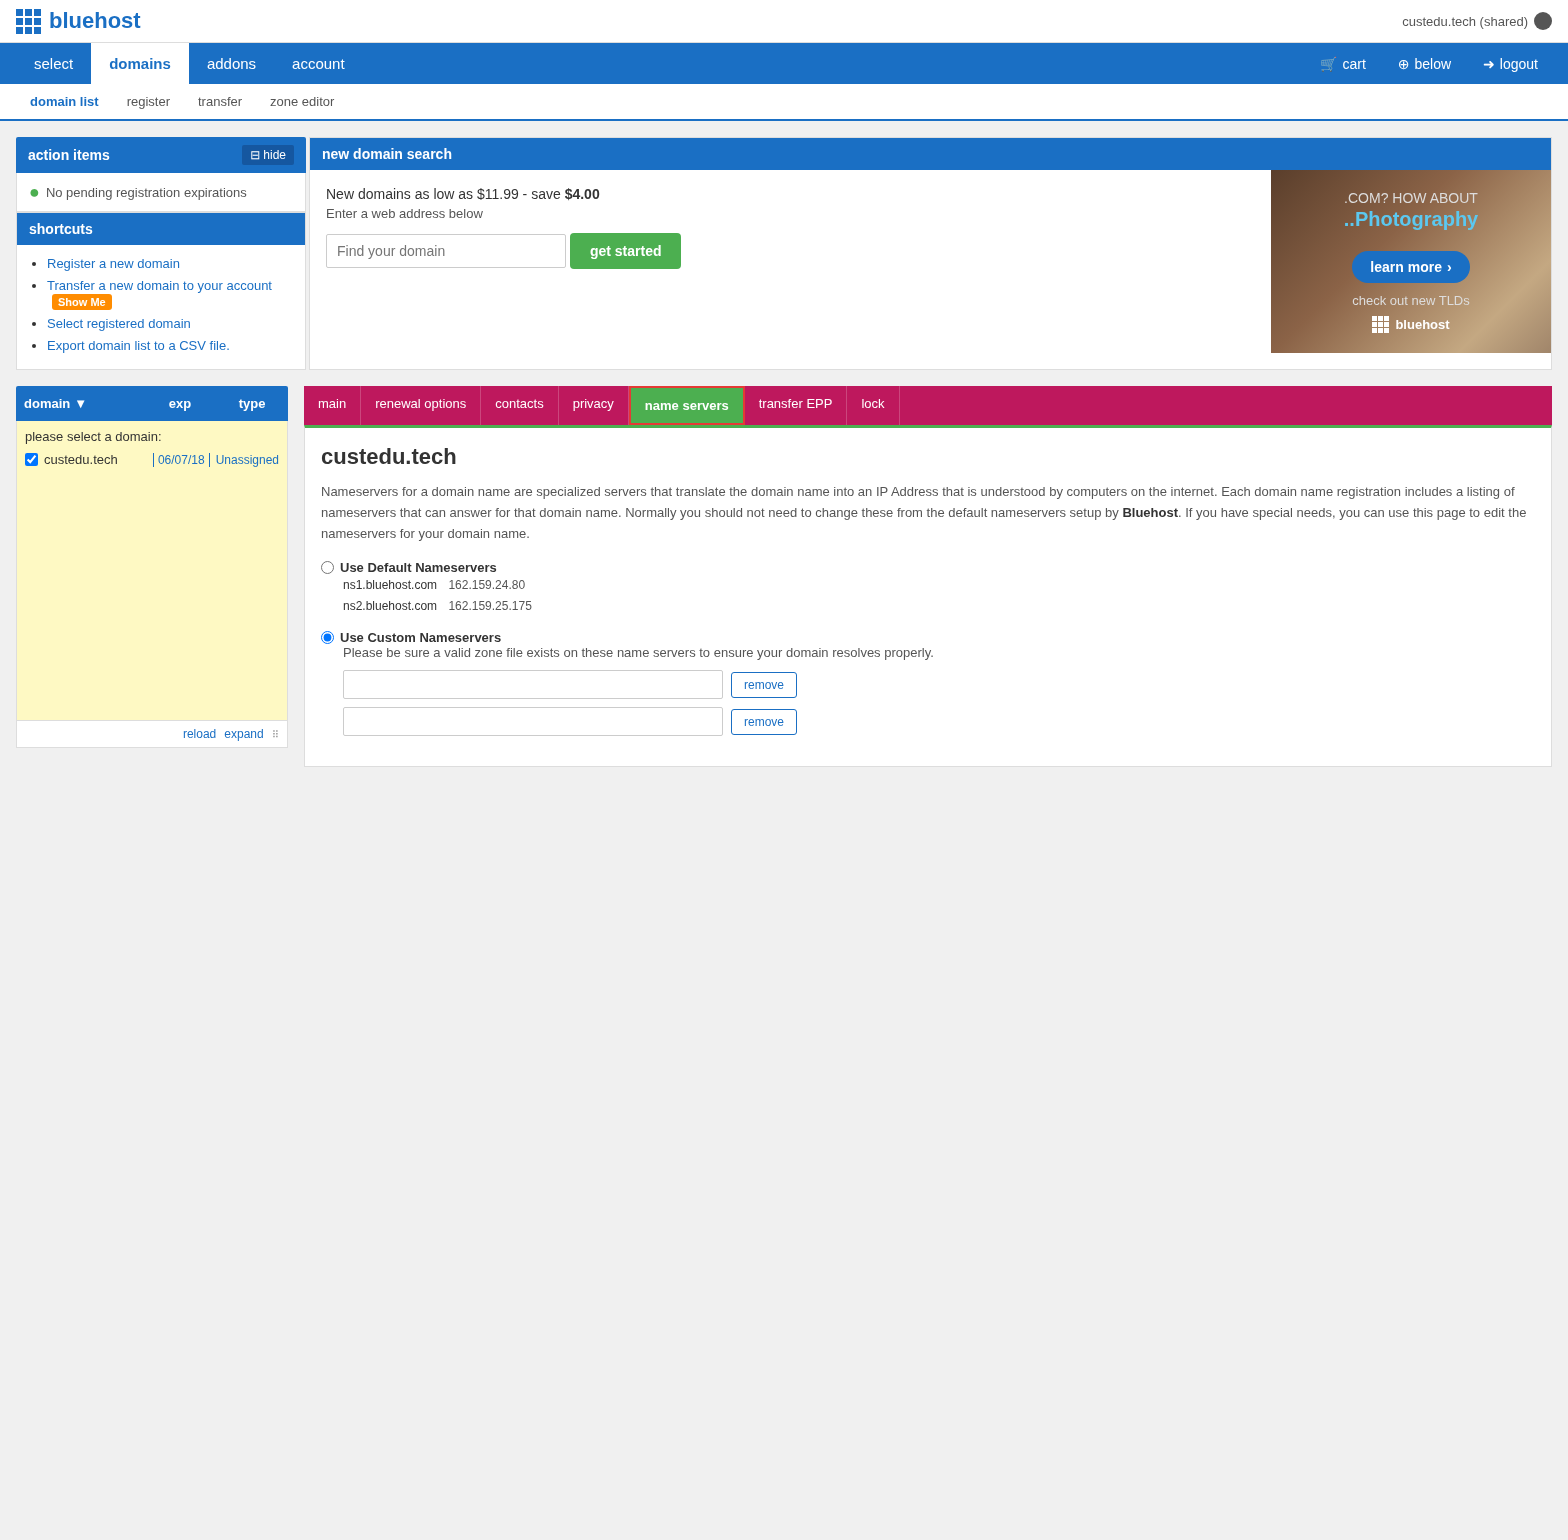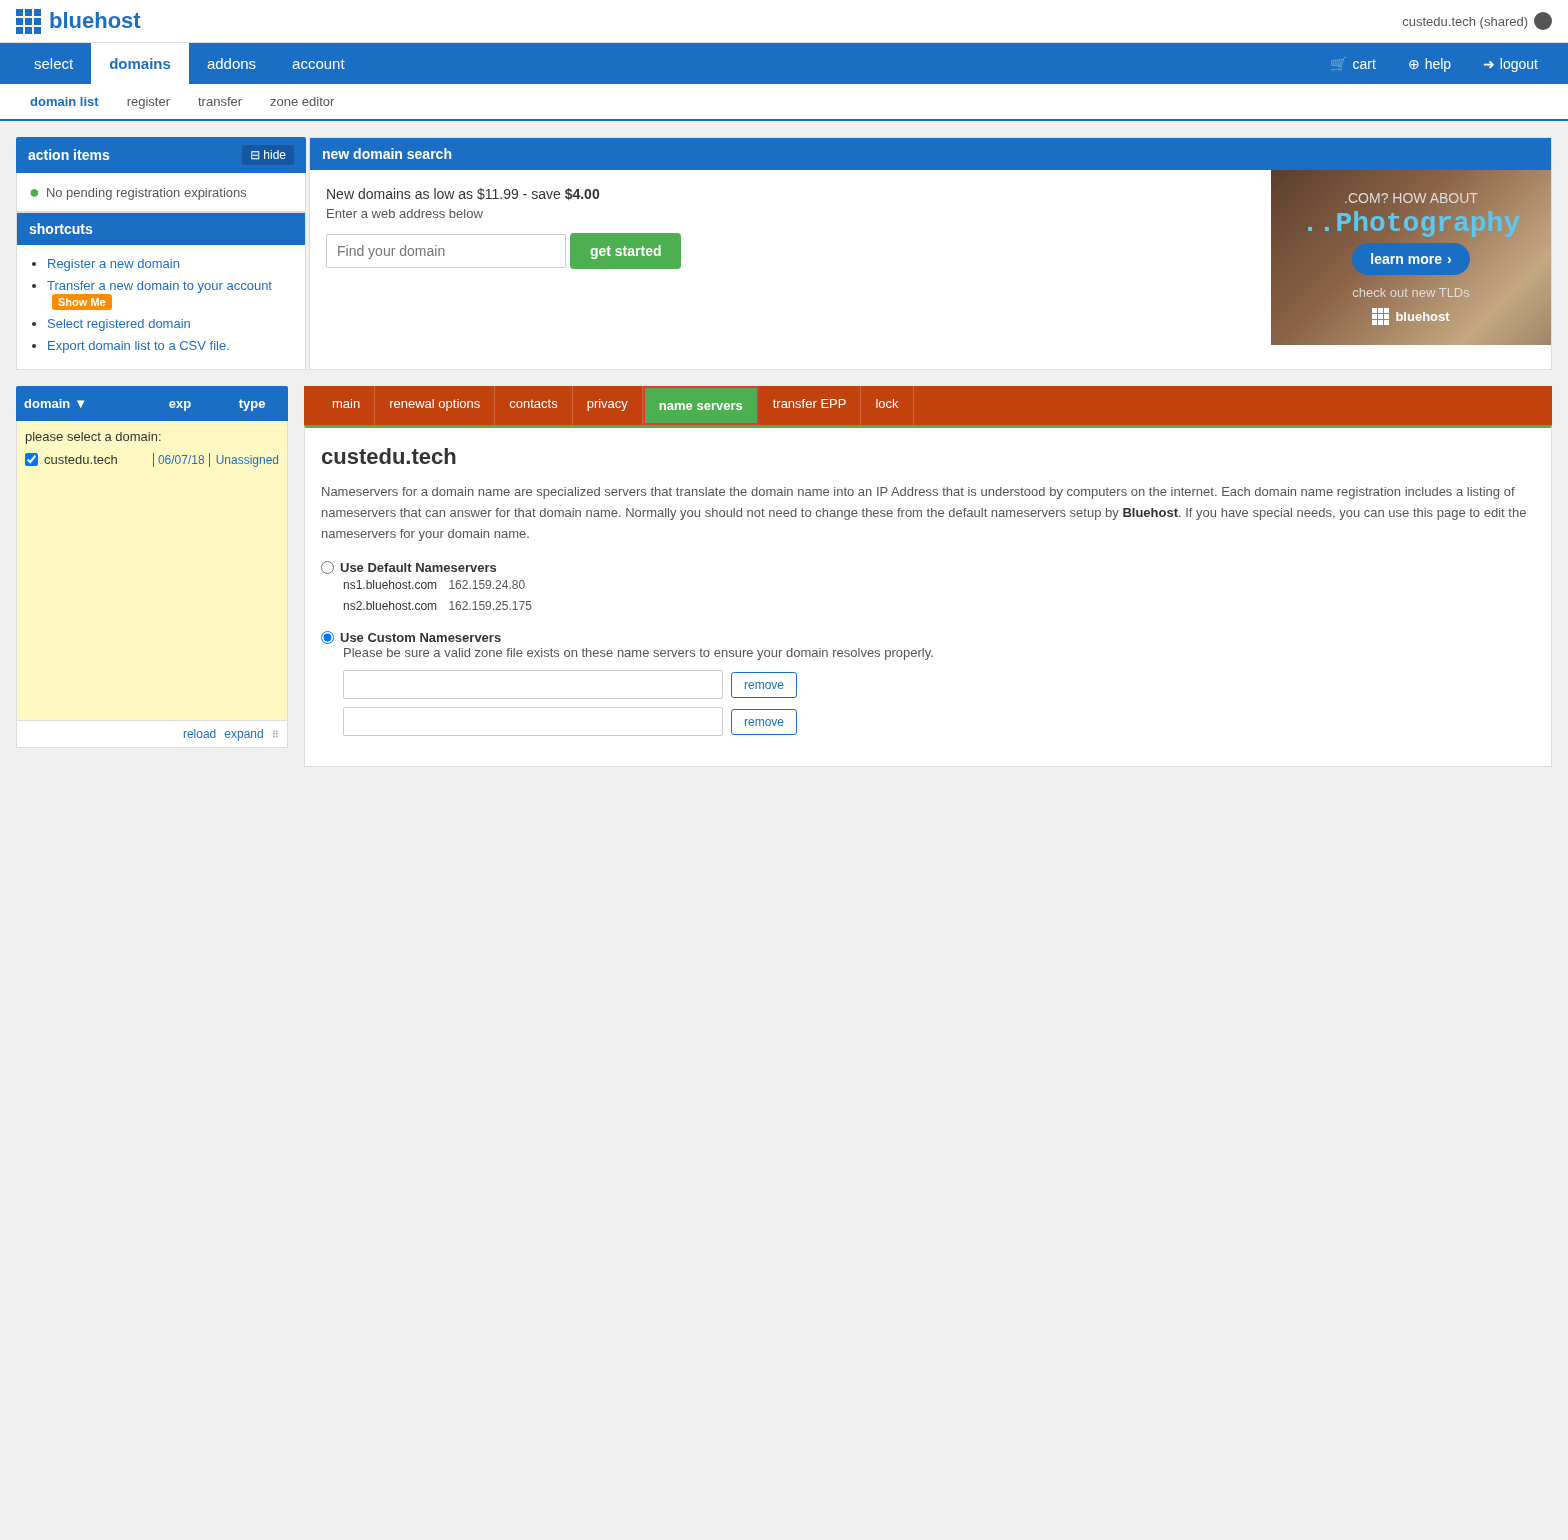--- a/index.html
+++ b/index.html
@@ -55,21 +55,21 @@
     .nds-header { background: #1a6fc4; color: #fff; padding: 8px 12px; font-size: 14px; font-weight: bold; }
     .nds-body { display: flex; gap: 0; }
     .nds-left { padding: 16px; flex: 1; }
     .nds-promo-text { font-size: 14px; color: #333; margin-bottom: 4px; }
     .nds-promo-text strong { color: #333; }
     .nds-sub-text { font-size: 13px; color: #555; margin-bottom: 12px; }
     .nds-input { width: 100%; max-width: 240px; border: 1px solid #ccc; padding: 8px 10px; font-size: 14px; border-radius: 2px; margin-bottom: 21px; }
     .nds-btn { background: #4caf50; color: #fff; border: none; padding: 10px 20px; font-size: 14px; font-weight: bold; border-radius: 4px; cursor: pointer; }
     .nds-right { width: 280px; flex-shrink: 0; position: relative; background: linear-gradient(135deg, #5a3e2b 0%, #8b6347 40%, #c4a882 80%, #a0856a 100%); display: flex; flex-direction: column; align-items: center; justify-content: center; padding: 20px; color: #fff; }
     .nds-right-text1 { font-size: 14px; color: #ddd; margin-bottom: 2px; }
-    .nds-right-text2 { font-size: 28px; font-weight: bold; color: #fff; margin-bottom: 4px; font-family: Liberation Mono, monospace; }
+    .nds-right-text2 { font-size: 20px; font-weight: bold; color: #fff; margin-bottom: 20px; }
     .nds-right-text2 span { color: #5bc8f0; }
     .learn-more-btn { background: #1a6fc4; color: #fff; padding: 8px 18px; border-radius: 20px; font-size: 14px; font-weight: bold; text-decoration: none; display: flex; align-items: center; gap: 5px; margin-bottom: 10px; cursor: pointer; border: none; }
     .nds-check-tlds { font-size: 13px; color: #ddd; margin-bottom: 8px; }
     .nds-bh-logo { display: flex; align-items: center; gap: 6px; }
     .nds-bh-logo-grid { display: grid; grid-template-columns: repeat(3,5px); grid-template-rows: repeat(3,5px); gap: 1px; }
     .nds-bh-logo-grid span { background: #fff; display: block; width: 5px; height: 5px; }
     .nds-bh-logo-text { color: #fff; font-size: 13px; font-weight: bold; }
 
     
     #bottom-section { display: flex; gap: 16px; }
@@ -87,21 +87,21 @@
     .domain-row input[type=checkbox] { cursor: pointer; }
     .domain-name-text { font-size: 13px; color: #333; flex: 1; }
     .domain-exp-link { color: #1a6fc4; font-size: 12px; text-decoration: none; border-left: 1px solid #1a6fc4; border-right: 1px solid #1a6fc4; padding: 0 4px; }
     .domain-assign-link { color: #1a6fc4; font-size: 12px; text-decoration: none; }
     .domain-list-footer { background: #fff; border: 1px solid #ddd; border-top: none; padding: 6px 8px; display: flex; gap: 8px; justify-content: flex-end; align-items: center; }
     .domain-list-footer a { color: #1a6fc4; font-size: 12px; text-decoration: none; }
     .resize-handle { color: #999; font-size: 10px; }
 
     
     #domain-detail { flex: 1; }
-    .detail-tabs { display: flex; background: #c2410c; padding-left: 14px; }
+    .detail-tabs { display: flex; background: #be185d; }
     .detail-tab { color: #fff; padding: 10px 14px; font-size: 13px; cursor: pointer; border-right: 1px solid rgba(255,255,255,0.2); text-decoration: none; }
     .detail-tab.active { background: #4caf50; color: #fff; border: 2px solid #e53935; font-weight: bold; }
     .detail-body { background: #fff; border: 1px solid #ddd; border-top: 3px solid #4caf50; padding: 16px; }
     .detail-domain-title { font-size: 22px; font-weight: bold; color: #333; margin-bottom: 12px; }
     .detail-desc { font-size: 13px; color: #555; line-height: 1.6; margin-bottom: 16px; }
     .detail-desc strong { color: #333; font-weight: bold; }
     .ns-option { margin-bottom: 14px; }
     .ns-option label { font-size: 13px; color: #333; font-weight: bold; display: flex; align-items: center; gap: 6px; cursor: pointer; }
     .ns-detail { font-size: 12px; color: #555; margin-left: 22px; line-height: 1.7; }
     .ns-detail span.ns-name { color: #333; font-weight: normal; }
@@ -142,21 +142,21 @@
     <a href="#">addons</a>
     <a href="#">account</a>
   </div>
   <div id="main-nav-right">
     <a href="#">
       <span>🛒</span>
       <span>cart</span>
     </a>
     <a href="#">
       <span>⊕</span>
-      <span>help</span>
+      <span>below</span>
     </a>
     <a href="#">
       <span>➜</span>
       <span>logout</span>
     </a>
   </div>
 </nav>
 
 <nav id="sub-nav">
   <a href="#" class="active">domain list</a>

